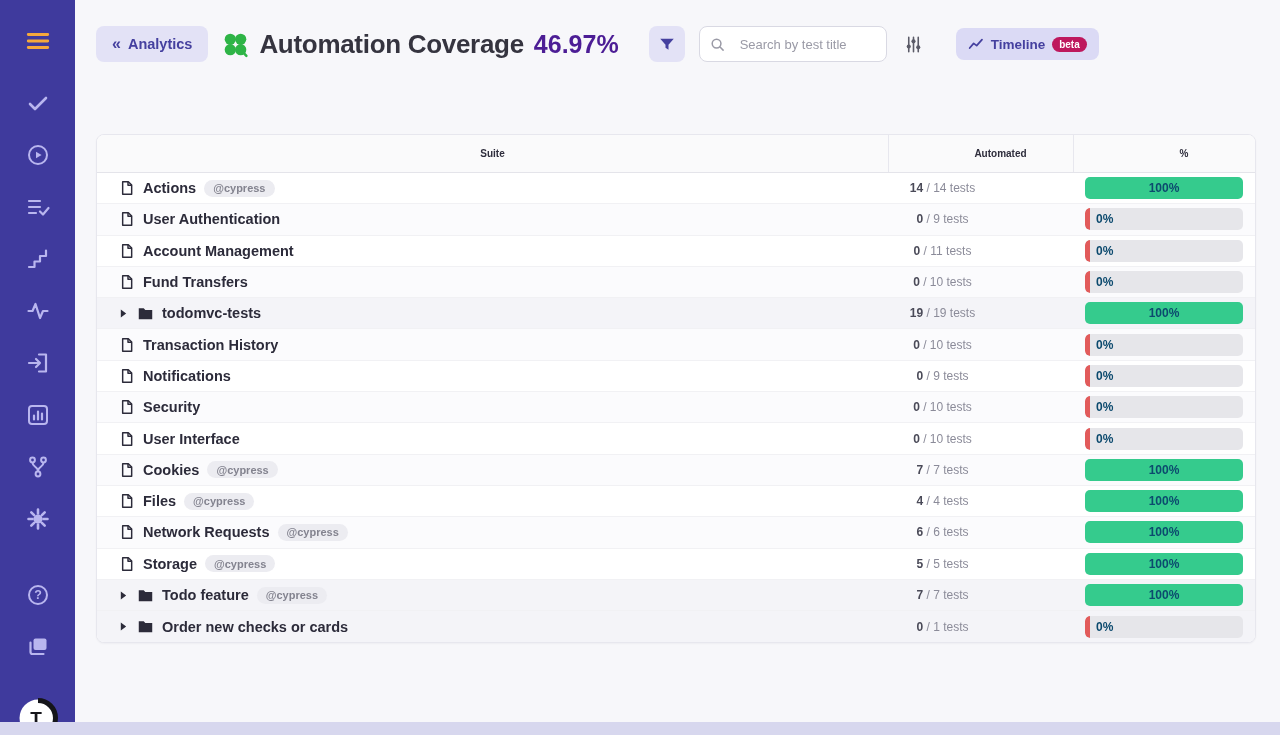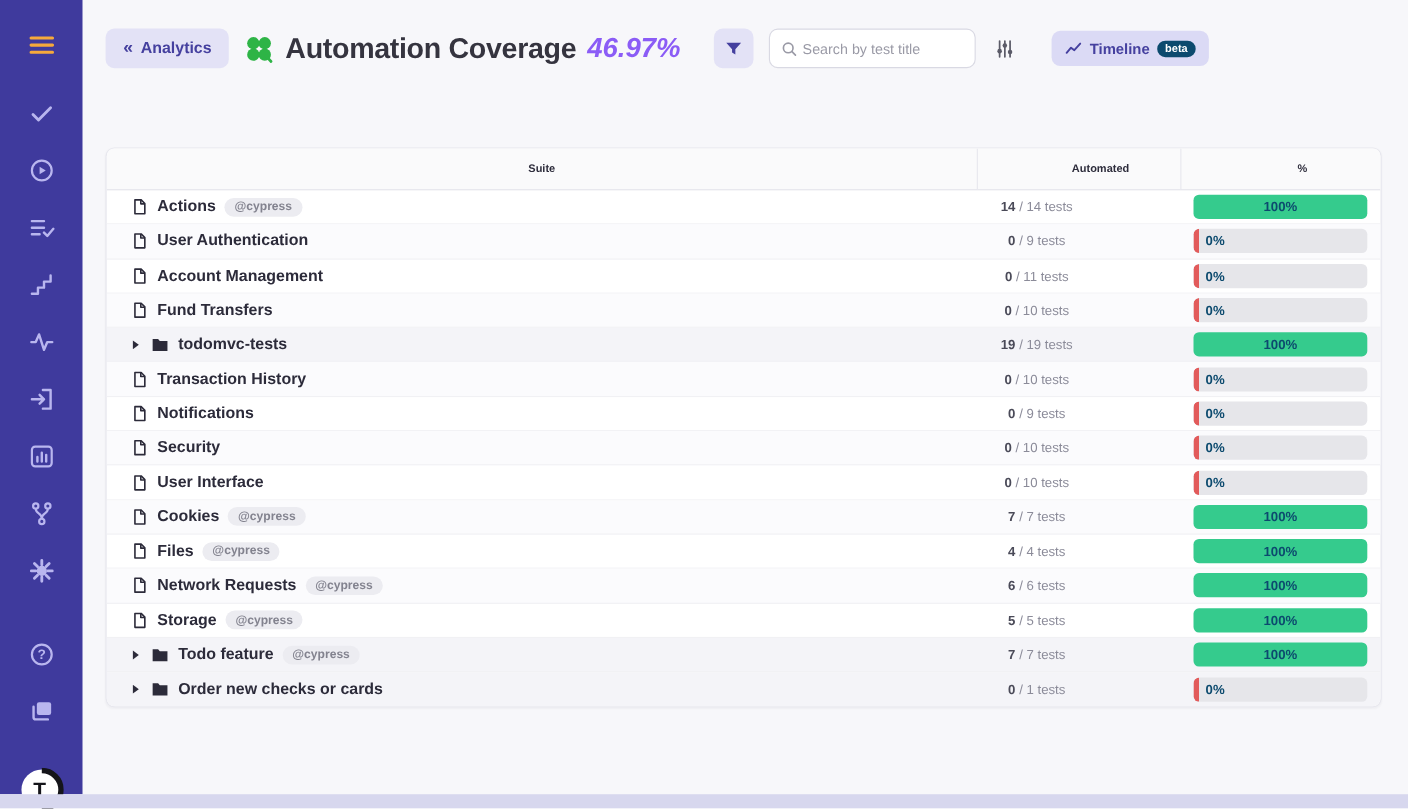--- a/index.html
+++ b/index.html
@@ -42,45 +42,45 @@
   }
   .btn-back {
     display: flex; align-items: center; gap: 7px;
     background: #e3e2f6; color: #45409f;
     border: none; border-radius: 8px; height: 36px; padding: 0 16px;
     font-family: inherit; font-size: 14.5px; font-weight: 700; cursor: pointer;
   }
   .btn-back .chev { font-size: 16px; font-weight: 700; }
   .clover { margin-left: 14px; display: flex; }
   .page-title { margin-left: 10px; font-size: 26px; font-weight: 800; color: #35343f; letter-spacing: -0.3px; }
-  .coverage-pct { margin-left: 10px; font-size: 25px; font-weight: 800; color: #8b5cf6; font-style: italic; }
+  .coverage-pct { margin-left: 10px; font-size: 25px; font-weight: 800; color: #4c1d95; }
 
   .btn-filter {
     margin-left: 30px; width: 36px; height: 36px; border: none; border-radius: 8px;
     background: #e3e2f6; display: flex; align-items: center; justify-content: center; cursor: pointer;
   }
   .search-box {
     margin-left: 14px; width: 188px; height: 36px; background: #fff;
     border: 1px solid #d9d9e3; border-radius: 8px;
-    display: flex; align-items: center; padding: 0 10px; gap: 5px;
+    display: flex; align-items: center; padding: 0 10px; gap: 15px;
   }
   .search-box input {
     border: none; outline: none; width: 100%; font-family: inherit;
     font-size: 13px; color: #3a3a45; background: transparent;
   }
   .search-box input::placeholder { color: #9a9aa6; }
   .sliders-btn { margin-left: 13px; width: 28px; height: 28px; border: none; background: transparent;
     display: flex; align-items: center; justify-content: center; cursor: pointer; }
   .btn-timeline {
     margin-left: 28px; display: flex; align-items: center; gap: 7px;
     background: #dbdaf5; color: #45409f; border: none; border-radius: 8px;
     height: 32px; padding: 0 12px; font-family: inherit; font-size: 13.5px; font-weight: 700; cursor: pointer;
   }
   .beta-badge {
-    background: #0c4a6e; color: #fff; font-size: 10px; font-weight: 700;
+    background: #be185d; color: #fff; font-size: 10px; font-weight: 700;
     border-radius: 8px; padding: 2px 7px;
   }
 
   
   .card {
     margin: 72px 24px 0 21px; width: 1160px;
     background: #fff; border: 1px solid #e7e7ee; border-radius: 8px;
     box-shadow: 0 1px 2px rgba(20,20,40,0.04);
     overflow: hidden;
   }

